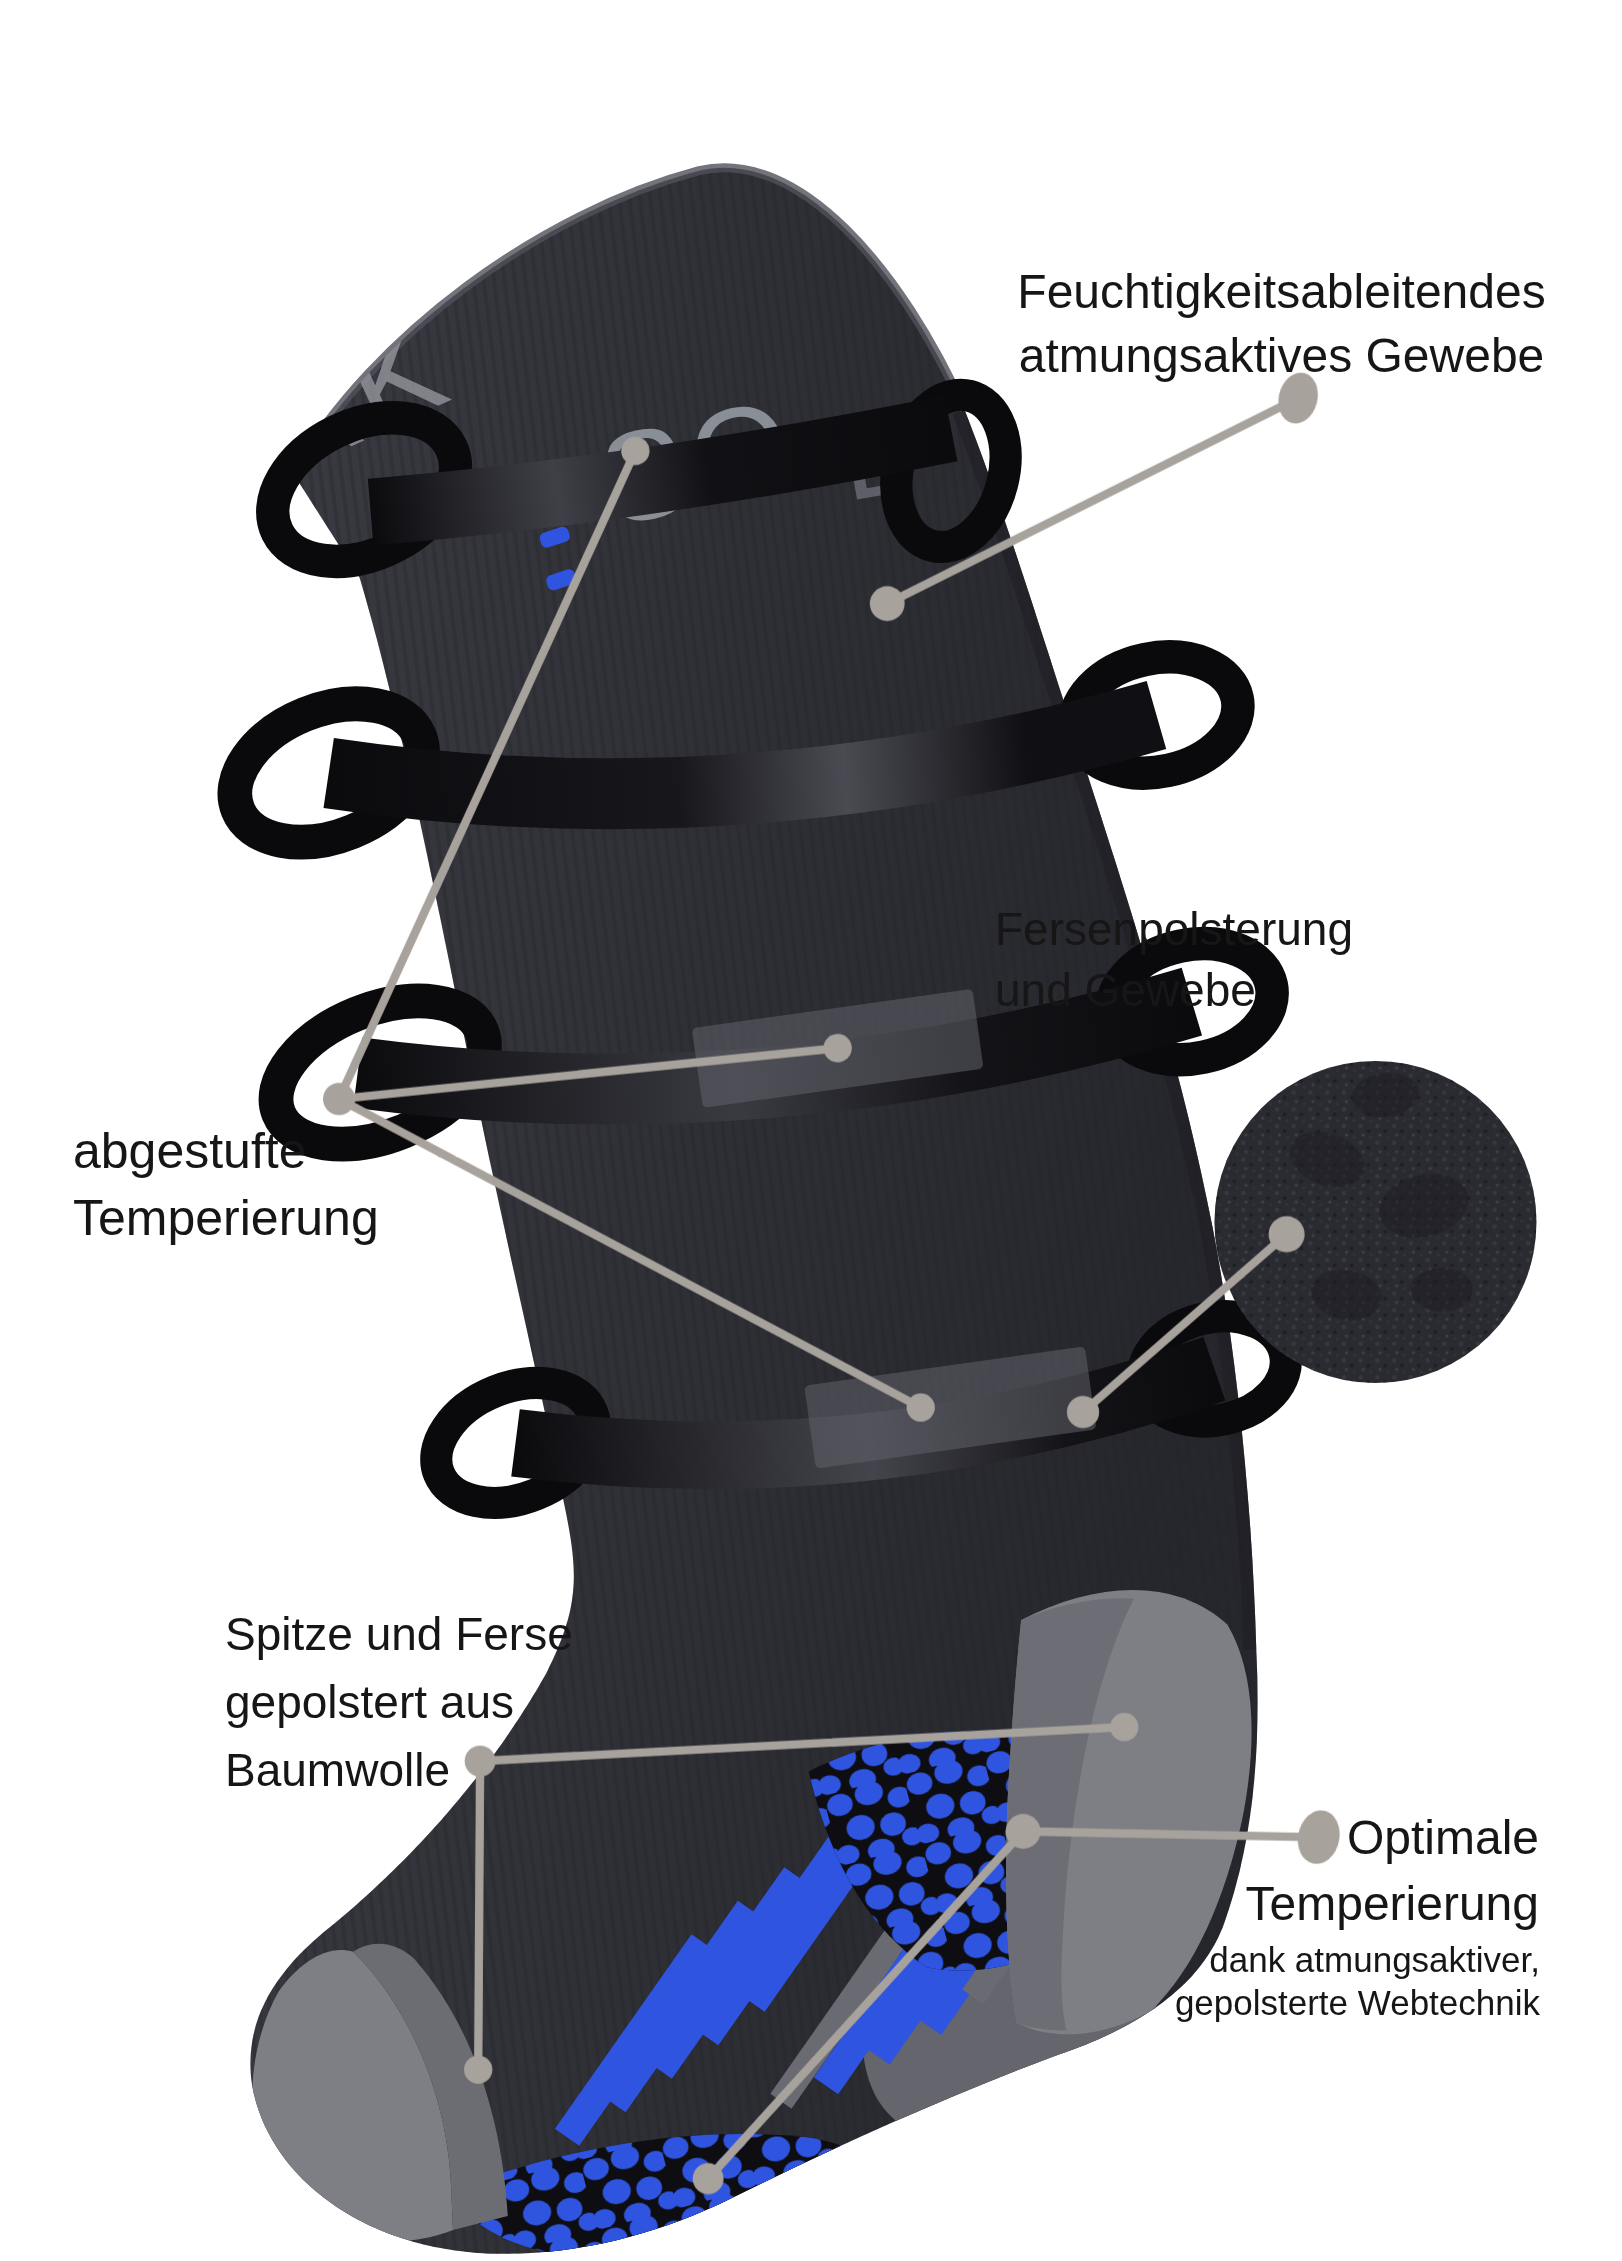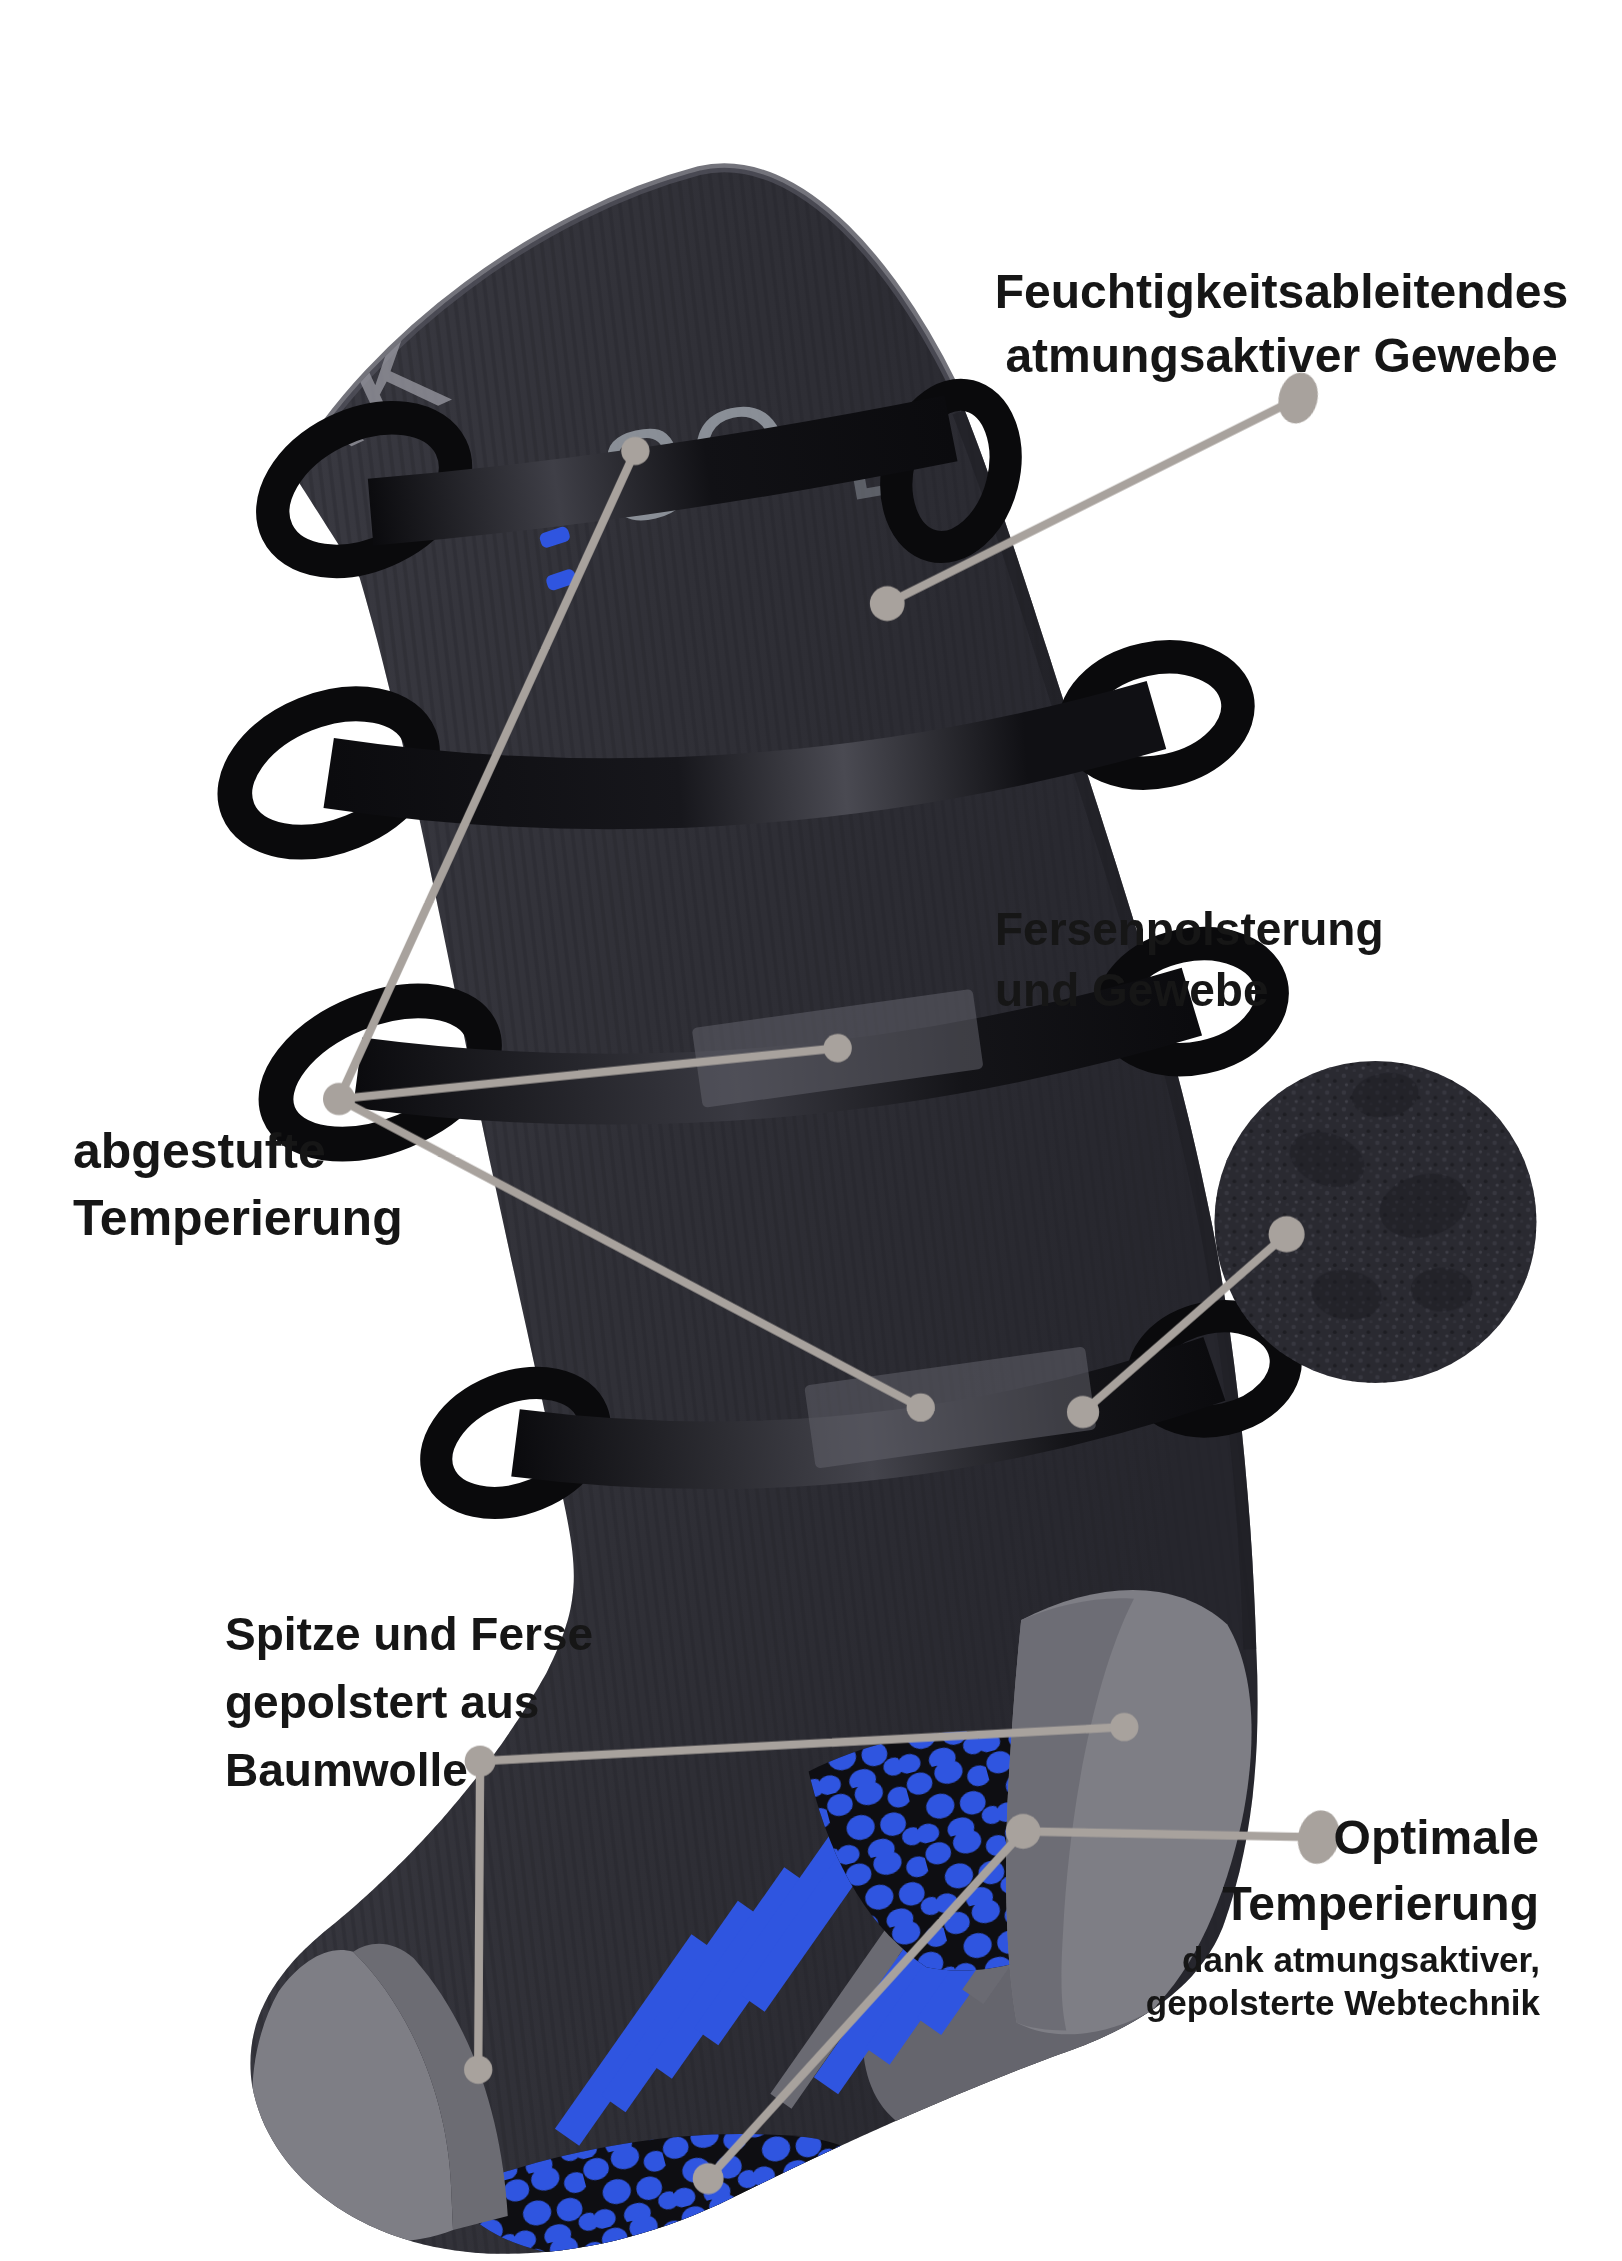--- a/index.html
+++ b/index.html
@@ -10,21 +10,21 @@
     overflow:hidden;
     font-family:"Liberation Sans", sans-serif;
   }
   .stage svg.art{position:absolute;left:0;top:0;}
   .ann{
     position:absolute;
     color:#161616;
     font-family:"Liberation Sans", sans-serif;
     white-space:nowrap;
   }
-  .ann span{display:block;font-weight:bold;}
+  .ann span{display:block;}
   #ann-moisture{left:953px;top:260px;width:657px;text-align:center;font-size:48px;line-height:64px;}
   #ann-heel{left:995px;top:899px;width:515px;text-align:left;font-size:46px;line-height:61px;}
   #ann-compression{left:73px;top:1118px;text-align:left;font-size:50px;line-height:67px;}
   #ann-toeheel{left:225px;top:1600px;text-align:left;font-size:46px;line-height:68px;}
   #ann-temp-main{left:1024px;top:1805px;width:515px;text-align:right;font-size:48px;line-height:66px;}
   #ann-temp-sub{left:960px;top:1938px;width:580px;text-align:right;font-size:35px;line-height:43px;}
 </style>
 </head>
 <body>
 
@@ -244,21 +244,21 @@
       <circle cx="1745" cy="2681" r="22"></circle>
       <circle cx="742" cy="3213" r="22"></circle>
       <ellipse cx="2047" cy="2852" rx="32" ry="42" transform="rotate(12 2047 2852)"></ellipse>
       <circle cx="1588" cy="2843" r="27"></circle>
       <circle cx="1099" cy="3382" r="24"></circle>
     </g>
   </svg>
 
   <div class="ann" id="ann-moisture">
     <span>Feuchtigkeitsableitendes</span>
-    <span>atmungsaktiver Gewebe</span>
+    <span>atmungsaktives Gewebe</span>
   </div>
 
   <div class="ann" id="ann-heel">
     <span>Fersenpolsterung</span>
     <span>und Gewebe</span>
   </div>
 
   <div class="ann" id="ann-compression">
     <span>abgestufte</span>
     <span>Temperierung</span>

